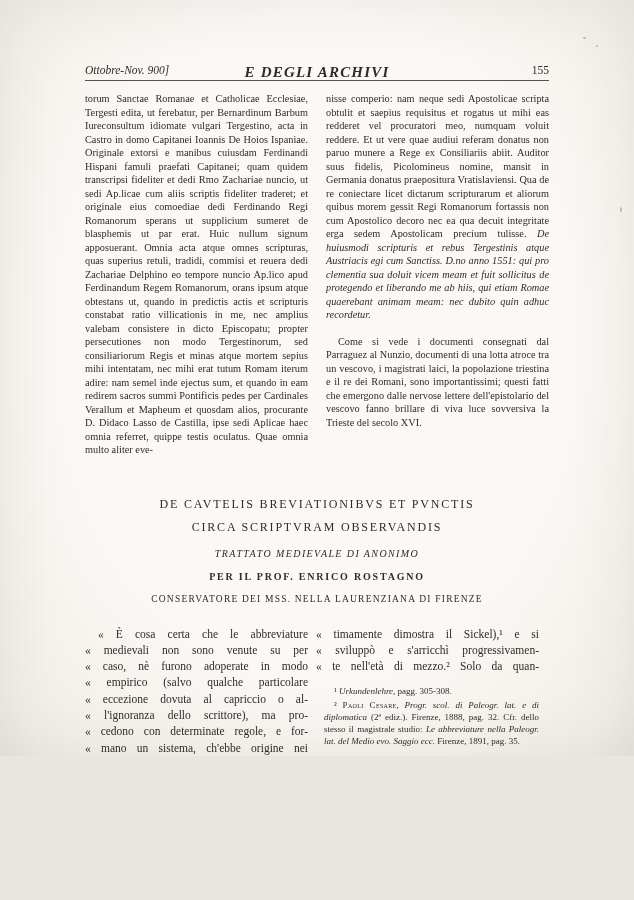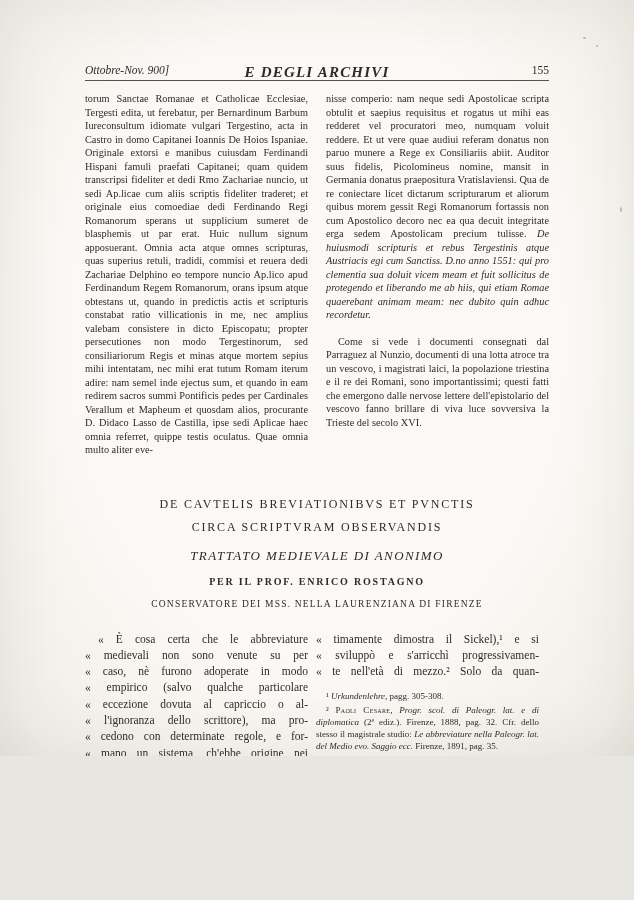--- a/index.html
+++ b/index.html
@@ -21,27 +21,27 @@
   .col{width:223px;}
   .a1{margin-top:11px;font-size:10.3px;line-height:13.5px;text-align:justify;}
   .a1 p{margin:0;}
   .p-indent{text-indent:12px;margin-top:13px !important;}
   .it{font-style:italic;}
   .b{font-weight:bold;}
   .sc{font-variant:small-caps;letter-spacing:.3px;}
   
   .a2{margin-top:36px;}
   .a2-title{text-align:center;font-size:12px;letter-spacing:1.8px;line-height:23px;white-space:nowrap;}
-  .a2-sub{text-align:center;font-style:italic;font-size:13px;letter-spacing:1.4px;margin-top:9px;}
+  .a2-sub{text-align:center;font-style:italic;font-size:10px;letter-spacing:1.4px;margin-top:9px;}
   .a2-by{text-align:center;font-size:10px;font-weight:bold;letter-spacing:1.8px;margin-top:12px;}
   .a2-role{text-align:center;font-size:9.5px;letter-spacing:1.2px;margin-top:12px;}
   .a2cols{margin-top:22px;font-size:11.5px;line-height:16.3px;gap:8px;}
   .qline{text-align:justify;text-align-last:justify;white-space:normal;}
   .qline.first{padding-left:13px;}
-  .footnotes{margin-top:12px;font-size:9px;line-height:11.9px;text-align:justify;}
+  .footnotes{margin-top:12px;font-size:9px;line-height:11.9px;text-align:justify;margin-left:8px;}
   .fn{margin:0 0 2px 0;text-indent:10px;}
   
   .speck{position:absolute;background:#8f8c83;border-radius:50%;opacity:.55;}
   .sp1{left:583px;top:37px;width:3px;height:2px;}
   .sp2{left:596px;top:45px;width:2px;height:2px;}
   .sp3{left:620px;top:207px;width:2px;height:5px;}
   .sp4{left:296px;top:865px;width:4px;height:3px;opacity:.7;}
 </style>
 </head>
 <body>

